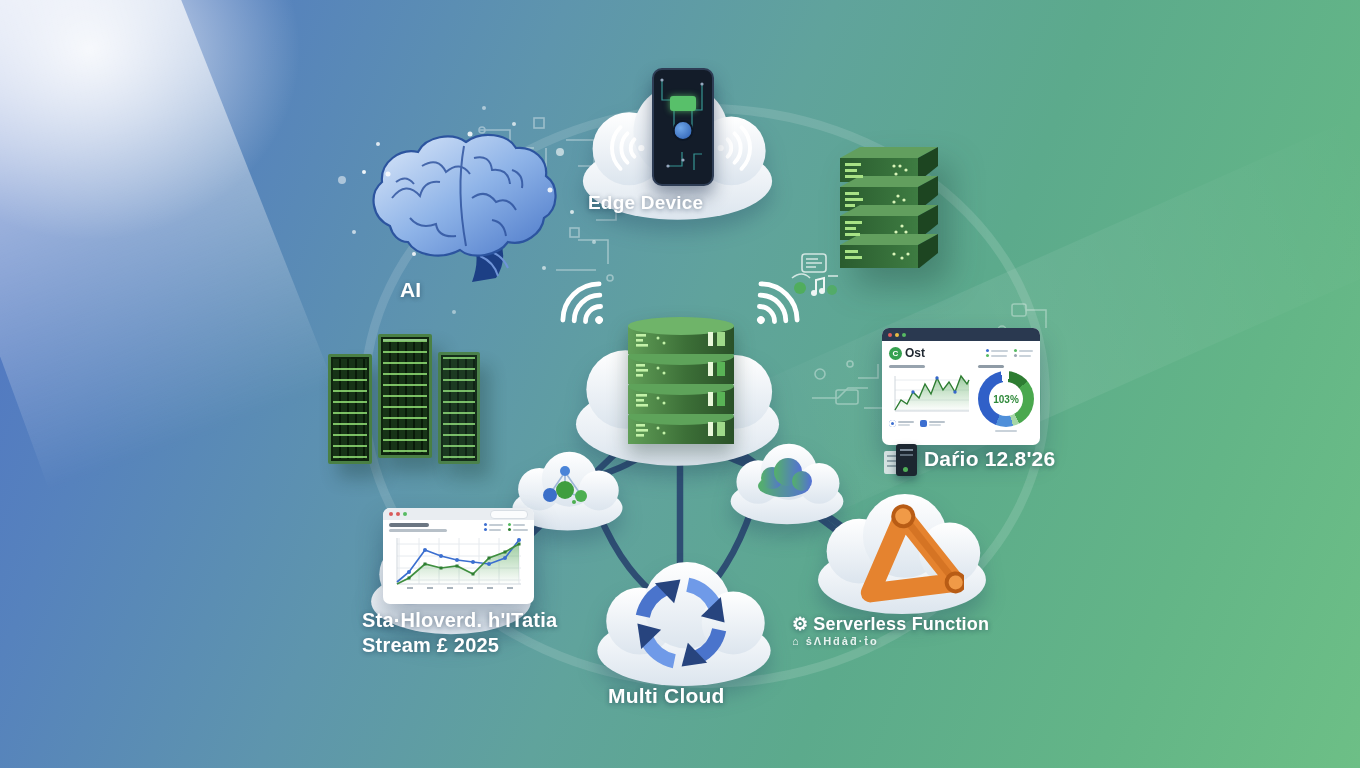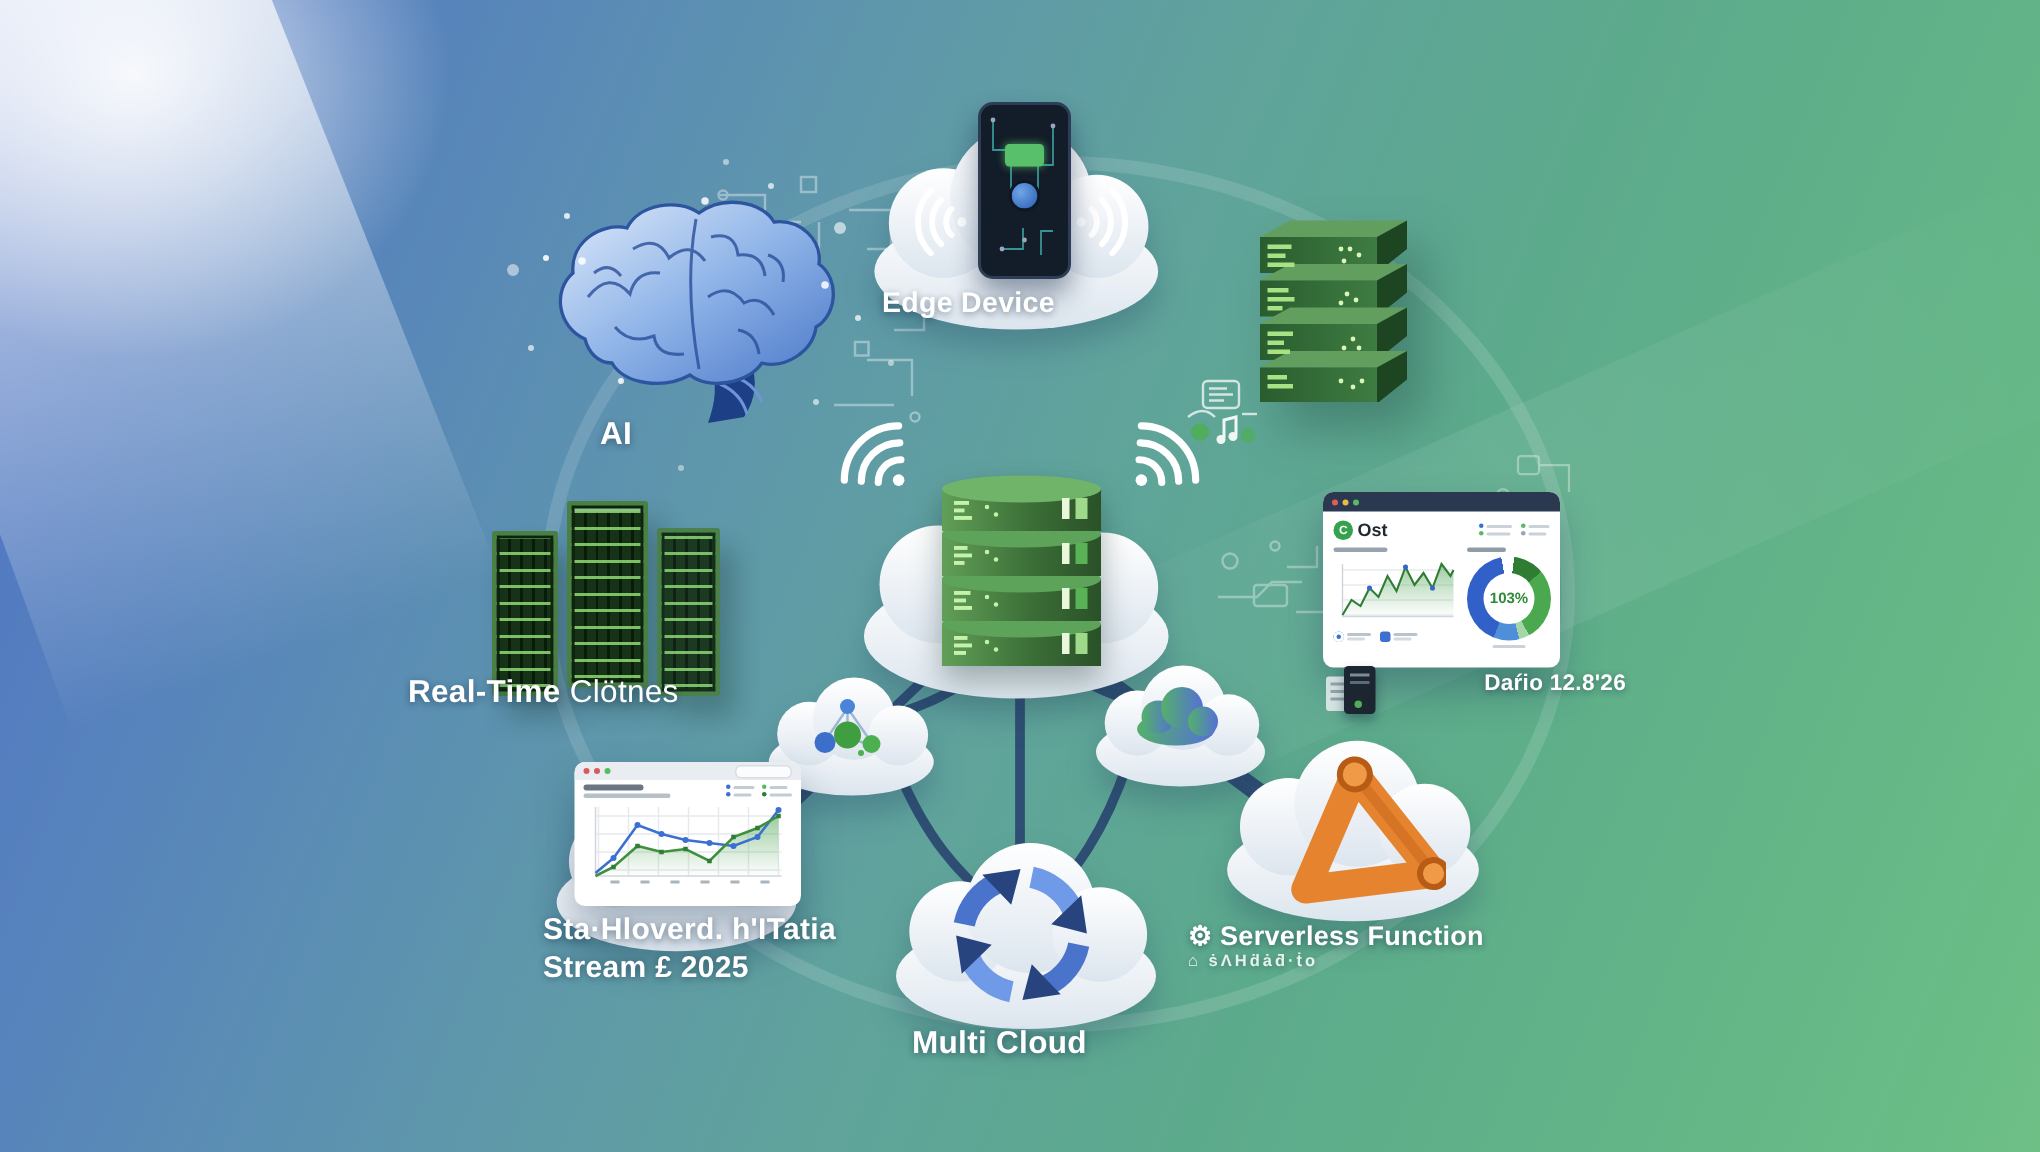--- a/index.html
+++ b/index.html
@@ -269,23 +269,20 @@
       <circle cx="44" cy="42" r="5" fill="#4fae57" opacity="0.8"></circle>
     <path d="M28 44 v-12 l8 -2 v12" stroke="#fff" stroke-width="2" fill="none"></path>
     <circle cx="26" cy="45" r="3" fill="#fff"></circle>
       <circle cx="34" cy="43" r="3" fill="#fff"></circle>
   </svg>
 
   <div class="abs rackrow" style="left:328px;top:334px;">
     <div class="rack" style="width:38px;height:104px;"></div>
     <div class="rack mid" style="width:48px;height:118px;margin-bottom:6px;"></div>
     <div class="rack" style="width:36px;height:106px;opacity:.92;"></div>
-  </div>
-  <div class="lbl" style="left:272px;top:450px;width:235px;font-size:21px;">
-    <span class="heavy">Real-Time</span><span style="font-weight:400"> Clötnes</span>
   </div>
 
   <svg class="abs" style="left:552px;top:278px;transform:rotate(-45deg)" width="64" height="54" viewBox="0 0 60 50">
       <use href="#wifiSym" width="60" height="50"></use>
     </svg>
   <svg class="abs" style="left:744px;top:278px;transform:rotate(45deg)" width="64" height="54" viewBox="0 0 60 50">
       <use href="#wifiSym" width="60" height="50"></use>
     </svg>
   <svg class="cloud abs" style="left:560px;top:318px" width="235" height="150" viewBox="0 0 200 130">
       <use href="#cloudSym" width="200" height="130"></use>
@@ -440,21 +437,21 @@
       <div style="margin:4px 3px 0;height:2px;background:#9aa6b0;"></div>
         <div style="margin:3px 3px 0;height:2px;background:#9aa6b0;"></div>
         <div style="margin:3px 3px 0;height:2px;background:#9aa6b0;"></div>
     </div>
     <div style="position:absolute;left:12px;top:2px;width:21px;height:32px;background:#1c2630;border-radius:3px;box-shadow:0 4px 8px rgba(10,30,50,.4);">
       <div style="margin:5px 4px 0;height:2px;background:#7d8c9a;"></div>
         <div style="margin:3px 4px 0;height:2px;background:#5c6b78;"></div>
       <div style="position:absolute;left:7px;bottom:4px;width:5px;height:5px;border-radius:50%;background:#4fae57;"></div>
     </div>
   </div>
-  <div class="lbl" style="left:924px;top:447px;width:160px;text-align:right;font-size:15px;">Daŕio 12.8'26</div>
+  <div class="lbl" style="left:924px;top:447px;width:160px;text-align:left;font-size:21px;">Daŕio 12.8'26</div>
 
   <svg class="cloud abs" style="left:352px;top:518px" width="198" height="118" viewBox="0 0 200 130">
       <use href="#cloudSym" width="200" height="130"></use>
     </svg>
   <div class="win" style="left:383px;top:508px;width:151px;height:96px;">
     <div class="win-head" style="height:12px;background:#e9edf1;">
       <span class="dot" style="width:4px;height:4px;background:#d95b5b;"></span>
       <span class="dot" style="width:4px;height:4px;background:#d95b5b;"></span>
       <span class="dot" style="width:4px;height:4px;background:#57bb63;"></span>
       <span class="pill" style="width:36px;"></span>

